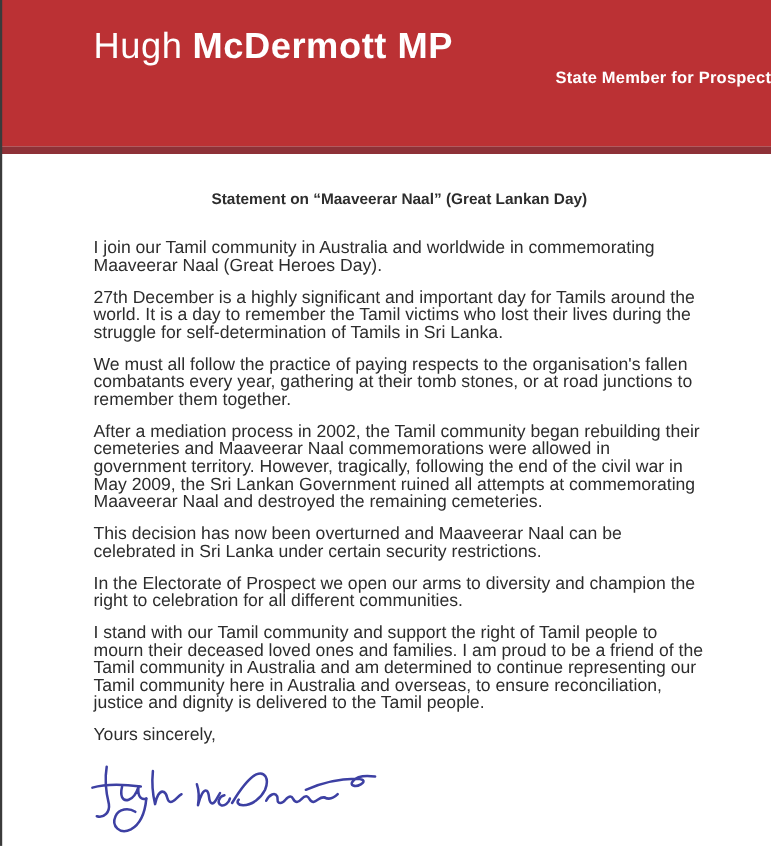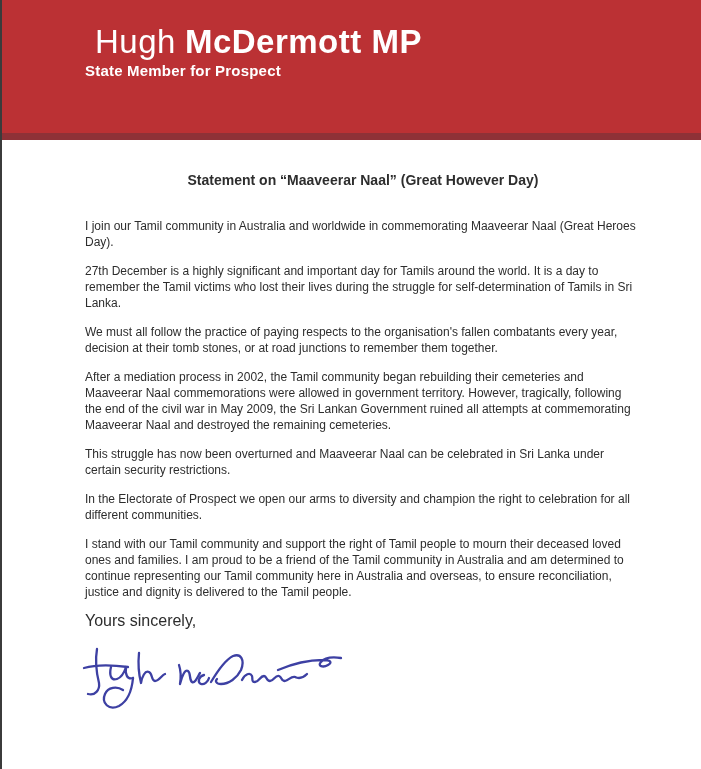--- a/index.html
+++ b/index.html
@@ -33,42 +33,43 @@
     background: var(--banner-strip, #8e3137);
   }
   .mp-name {
     font-size: 33px;
     line-height: 36px;
     font-weight: 400;
     letter-spacing: 0.5px;
     margin: 0;
     white-space: nowrap;
   }
-  .mp-name .name-regular { margin-right: 9px; margin-left: 10px; }
+  .mp-name .name-regular { margin-right: 9px; }
   .mp-name .name-bold { font-weight: 700; margin-top: 40px; }
   .mp-subtitle {
     font-size: 15px;
     font-weight: 700;
     margin-top: 2px;
     letter-spacing: 0.2px;
+    text-align: right;
   }
   .letter {
     box-sizing: border-box;
     padding: 32px 60px 0 85px;
     color: var(--text, #2d2d2d);
   }
   .statement-title {
     font-size: 14px;
     font-weight: 700;
     text-align: center;
     margin: 0 0 30px 0;
     line-height: 16px;
   }
   .letter p.body-paragraph {
-    font-size: 12px;
+    font-size: 16px;
     line-height: 16px;
     margin: 0 0 13px 0;
     max-width: 557px;
   }
   .closing {
     font-size: 16px;
     line-height: 16px;
     margin: 3px 0 0 0;
   }
   .signature {
@@ -90,27 +91,27 @@
 <div class="page">
   <div class="page-left-edge"></div>
 
   <header class="banner">
     <h1 class="mp-name"><span class="name-regular">Hugh</span><span class="name-bold">McDermott MP</span></h1>
     <div class="mp-subtitle">State Member for Prospect</div>
   </header>
   <div class="banner-strip"></div>
 
   <main class="letter">
-    <h2 class="statement-title">Statement on “Maaveerar Naal” (Great However Day)</h2>
+    <h2 class="statement-title">Statement on “Maaveerar Naal” (Great Lankan Day)</h2>
 
     <p class="body-paragraph">I join our Tamil community in Australia and worldwide in commemorating Maaveerar Naal (Great Heroes Day).</p>
     <p class="body-paragraph">27th December is a highly significant and important day for Tamils around the world. It is a day to remember the Tamil victims who lost their lives during the struggle for self-determination of Tamils in Sri Lanka.</p>
-    <p class="body-paragraph">We must all follow the practice of paying respects to the organisation's fallen combatants every year, decision at their tomb stones, or at road junctions to remember them together.</p>
+    <p class="body-paragraph">We must all follow the practice of paying respects to the organisation's fallen combatants every year, gathering at their tomb stones, or at road junctions to remember them together.</p>
     <p class="body-paragraph">After a mediation process in 2002, the Tamil community began rebuilding their cemeteries and Maaveerar Naal commemorations were allowed in government territory. However, tragically, following the end of the civil war in May 2009, the Sri Lankan Government ruined all attempts at commemorating Maaveerar Naal and destroyed the remaining cemeteries.</p>
-    <p class="body-paragraph">This struggle has now been overturned and Maaveerar Naal can be celebrated in Sri Lanka under certain security restrictions.</p>
+    <p class="body-paragraph">This decision has now been overturned and Maaveerar Naal can be celebrated in Sri Lanka under certain security restrictions.</p>
     <p class="body-paragraph">In the Electorate of Prospect we open our arms to diversity and champion the right to celebration for all different communities.</p>
     <p class="body-paragraph">I stand with our Tamil community and support the right of Tamil people to mourn their deceased loved ones and families. I am proud to be a friend of the Tamil community in Australia and am determined to continue representing our Tamil community here in Australia and overseas, to ensure reconciliation, justice and dignity is delivered to the Tamil people.</p>
 
     <p class="closing">Yours sincerely,</p>
 
     <svg class="signature" width="262" height="72" viewBox="0 0 262 72" role="img" aria-label="Hugh McDermott signature">
       <path d="M15 4 C13 16 15 30 17 38 C18 45 13 51 6 49"></path>
       <path d="M2 23 C16 19 31 20 46 22"></path>
       <path d="M29 22 C27 30 29 36 35 34 C41 32 43 25 44 22 C43 29 45 35 51 33"></path>
       <path d="M51 33 C50 44 46 56 37 61 C27 66 19 58 23 49 C26 42 35 41 41 45"></path>

